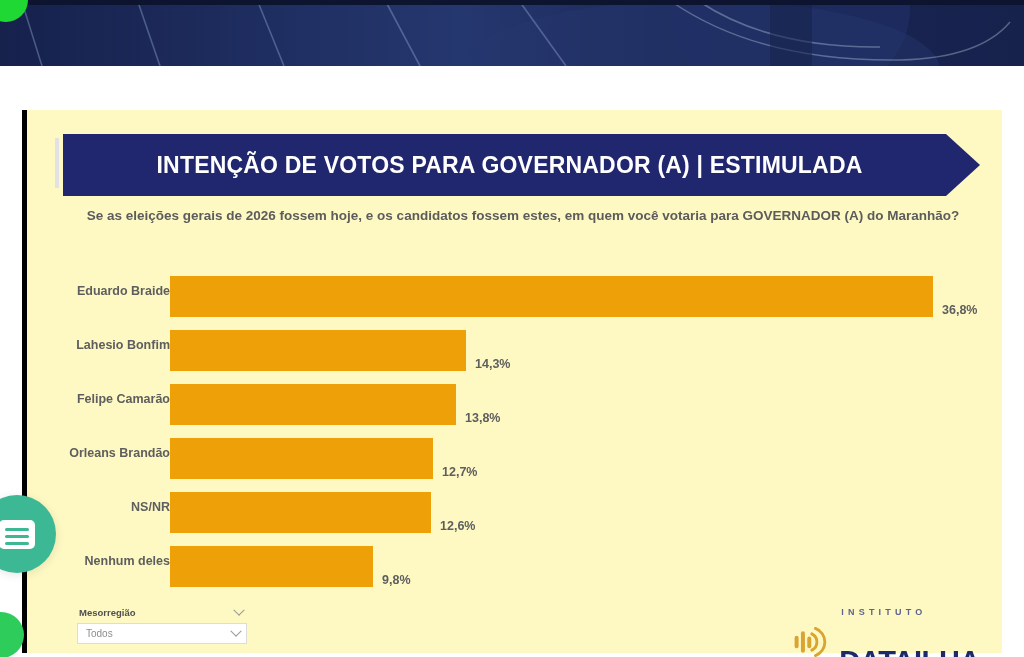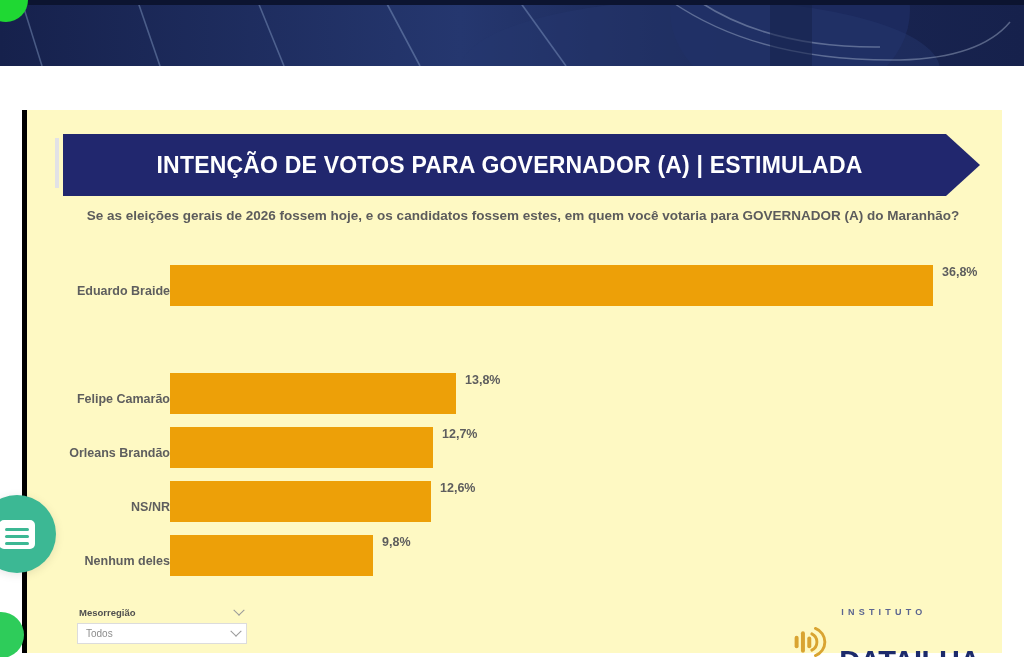--- a/index.html
+++ b/index.html
@@ -153,21 +153,21 @@
     font-weight: bold;
     color: #5e5e5e;
     white-space: nowrap;
     flex: 0 0 143px;
   }
   .bar-track {
     position: relative;
     flex: 1 1 auto;
     height: 100%;
     display: flex;
-    align-items: flex-start;
+    align-items: flex-end;
   }
   .bar-fill {
     height: 41px;
     background: #eda008;
   }
   .bar-value {
     font-size: 12.5px;
     font-weight: bold;
     color: #5e5e5e;
     margin-left: 9px;
@@ -287,20 +287,27 @@
     <div class="chart-area">
 
       <div class="bar-row" style="top:0px;">
         <div class="bar-label">Eduardo Braide</div>
         <div class="bar-track">
           <div class="bar-fill" style="width:763px;"></div>
           <div class="bar-value">36,8%</div>
         </div>
       </div>
 
+      <div class="bar-row" style="top:54px;">
+        <div class="bar-label">Lahesio Bonfim</div>
+        <div class="bar-track">
+          <div class="bar-fill" style="width:296px;"></div>
+          <div class="bar-value">14,3%</div>
+        </div>
+      </div>
 
       <div class="bar-row" style="top:108px;">
         <div class="bar-label">Felipe Camarão</div>
         <div class="bar-track">
           <div class="bar-fill" style="width:286px;"></div>
           <div class="bar-value">13,8%</div>
         </div>
       </div>
 
       <div class="bar-row" style="top:162px;">

